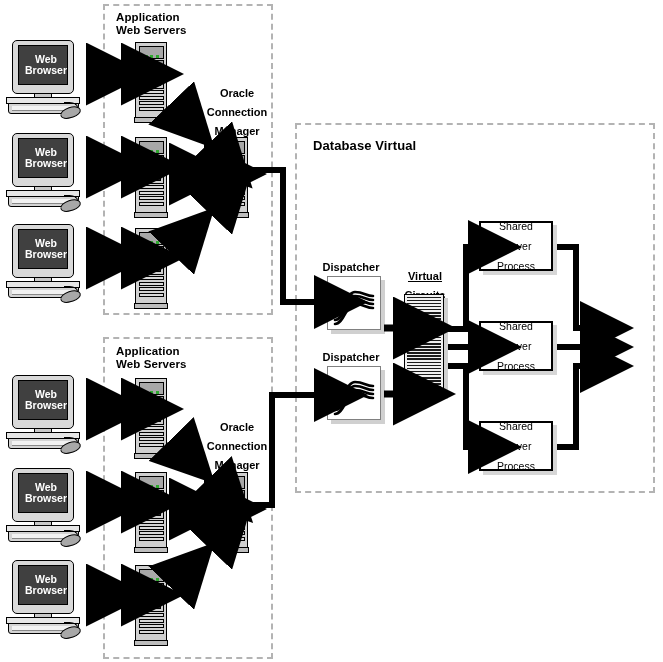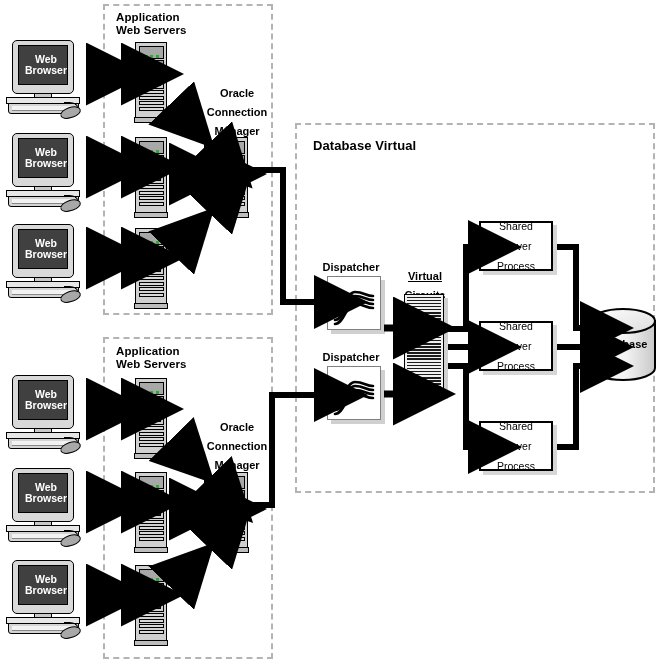--- a/index.html
+++ b/index.html
@@ -669,38 +669,20 @@
 
   <div class="procbox" style="left:479px; top:421px;">
     <div class="shadow"></div>
     <div class="face">
       <span>Shared
 Server
 Process</span>
     </div>
   </div>
 
-  <div class="dbcyl" style="left:589px; top:308px;">
-    <svg width="68" height="76" viewBox="0 0 68 76">
-      <defs>
-        <linearGradient id="cylg" x1="0" y1="0" x2="1" y2="0">
-          <stop offset="0%" stop-color="#ffffff"></stop>
-          <stop offset="55%" stop-color="#f2f2f2"></stop>
-          <stop offset="100%" stop-color="#c9c9c9"></stop>
-        </linearGradient>
-        <linearGradient id="topg" x1="0" y1="0" x2="1" y2="1">
-          <stop offset="0%" stop-color="#ffffff"></stop>
-          <stop offset="100%" stop-color="#dcdcdc"></stop>
-        </linearGradient>
-      </defs>
-      <path d="M2 13 L2 60 A32 12 0 0 0 66 60 L66 13 Z" fill="url(#cylg)" stroke="#000" stroke-width="2"></path>
-      <ellipse cx="34" cy="13" rx="32" ry="12" fill="url(#topg)" stroke="#000" stroke-width="2"></ellipse>
-    </svg>
-    <div class="label">Database</div>
-  </div>
 
   <svg id="wires" viewBox="0 0 663 662">
     <defs>
       <marker id="ah" markerWidth="9" markerHeight="9" refX="1" refY="4.5" orient="auto" markerUnits="strokeWidth">
         <path d="M0,0 L9,4.5 L0,9 z" fill="#000"></path>
       </marker>
       <marker id="ahs" markerWidth="7" markerHeight="7" refX="1" refY="3.5" orient="auto" markerUnits="strokeWidth">
         <path d="M0,0 L7,3.5 L0,7 z" fill="#000"></path>
       </marker>
     </defs>

